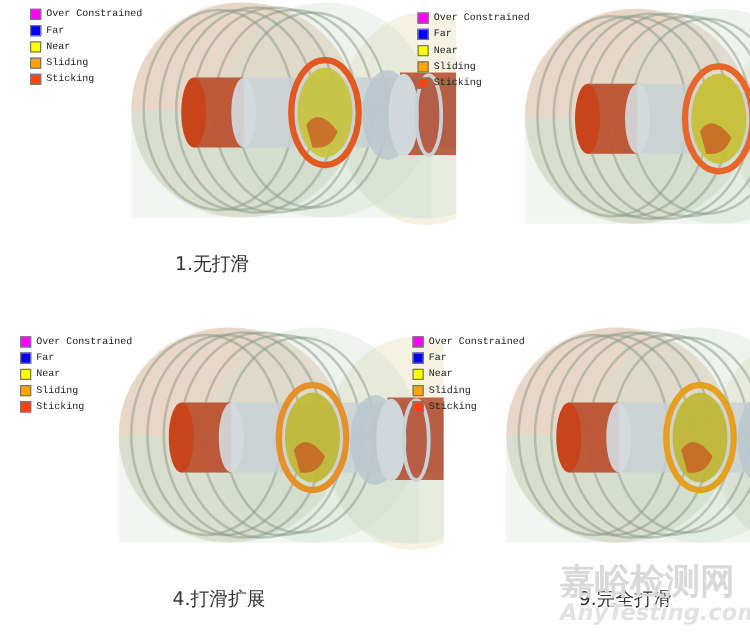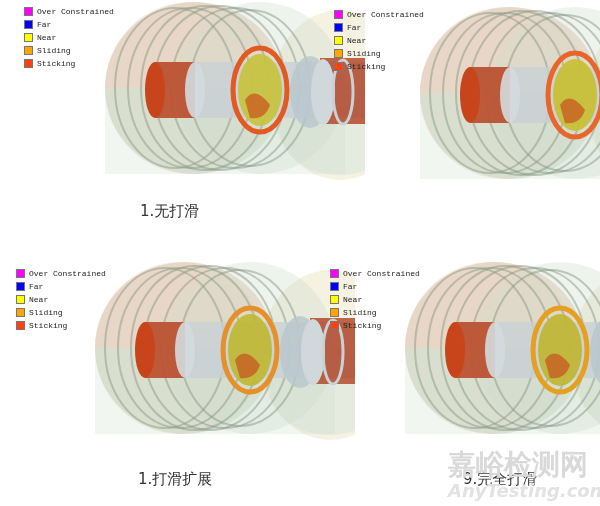--- a/index.html
+++ b/index.html
@@ -216,21 +216,21 @@
       <ellipse class="inner" cx="165" cy="90" rx="22" ry="36" opacity="0.9" fill="#bfb830"></ellipse>
       <path d="M150,100 Q160,85 175,105 Q170,120 155,118 Z" fill="#c8501e" opacity="0.7"></path>
 
       <ellipse class="ring" cx="165" cy="90" rx="27" ry="42" fill="none" stroke-width="5" stroke="#e6902a"></ellipse>
 
       <ellipse cx="215" cy="92" rx="20" ry="36" fill="#b8c6cc" opacity="0.8"></ellipse>
       <rect x="225" y="58" width="45" height="66" fill="#b04020" opacity="0.8"></rect>
       <ellipse cx="228" cy="92" rx="12" ry="33" fill="#d0d8dc"></ellipse>
       <ellipse cx="248" cy="92" rx="10" ry="32" fill="none" stroke="#c8d2d6" stroke-width="3"></ellipse>
     </svg>
-    <div class="caption" style="left: 138px; top: 220px;">1.打滑扩展</div>
+    <div class="caption" style="left: 138px; top: 220px;">4.打滑扩展</div>
   </div>
     <div class="panel" style="left: 300px; top: 250px; width: 300px; height: 250px;">
     <div class="legend" style="left: 30px; top: 17px;">
         <div class="row">
           <span class="sw" style="background: rgb(255, 0, 255);"></span>
           <span>Over Constrained</span>
         </div>
         <div class="row">
           <span class="sw" style="background: rgb(0, 0, 255);"></span>
           <span>Far</span>

